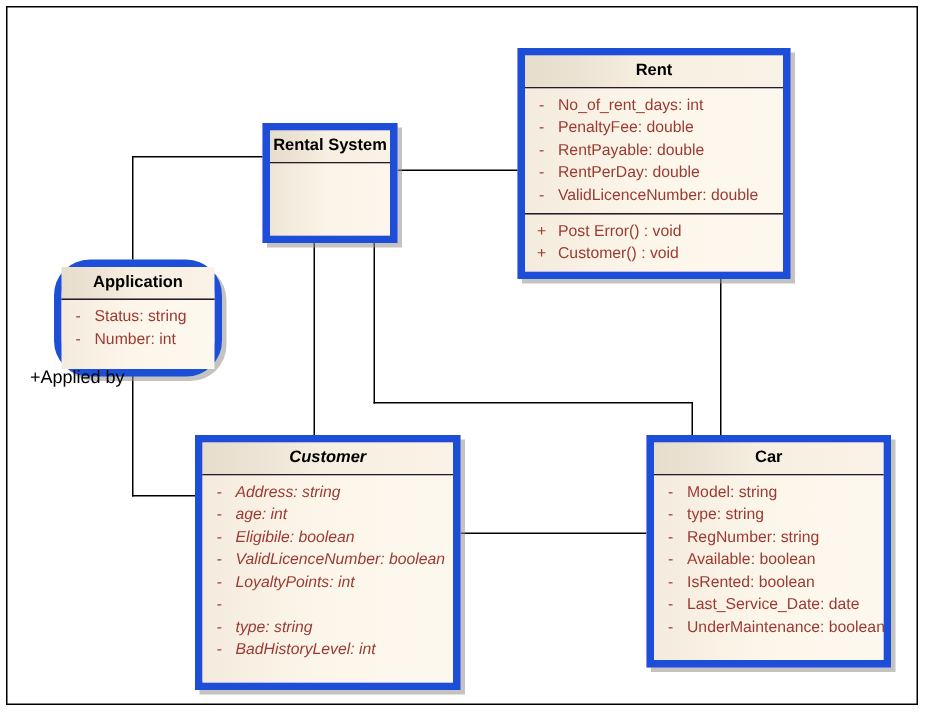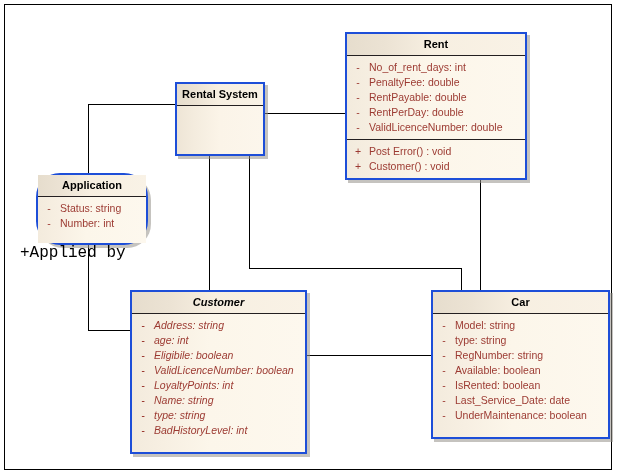--- a/index.html
+++ b/index.html
@@ -24,21 +24,21 @@
     width: 608px;
     height: 466px;
     border: 1px solid #000000;
     box-sizing: border-box;
     background: #ffffff;
   }
   
   .uml-class {
     position: absolute;
     box-sizing: border-box;
-    border: 2px solid #1d4ed8;
+    border: 5px solid #1d4ed8;
     background: #f0abfc;
     box-shadow: 3px 3px 0 rgba(150,145,138,0.55);
     z-index: 5;
   }
   .uml-header {
     box-sizing: border-box;
     border-bottom: 1px solid #231f20;
     background: linear-gradient(to right, #e6ddcd 0%, #ece3d4 22%, #f7efe1 48%, #f9f2e6 100%);
     text-align: center;
     font-size: 11px;
@@ -78,25 +78,24 @@
   
   .conn {
     position: absolute;
     background: #000000;
     z-index: 2;
   }
   .conn.h { height: 1px; }
   .conn.v { width: 1px; }
   .edge-label {
     position: absolute;
-    font-size: 16px;
+    font-size: 12px;
     color: #000000;
     white-space: nowrap;
     z-index: 6;
-    font-family: Liberation Mono, monospace;
   }
 </style>
 </head>
 <body>
 
 <div id="canvas">
 
   <div class="frame-border"></div>
 
   <div class="conn h" style="left:265px; top:113px; width:81px;"></div>
@@ -192,34 +191,33 @@
       <div class="member">
         <span class="vis">-</span>
         <span class="sig">ValidLicenceNumber:  boolean</span>
       </div>
       <div class="member">
         <span class="vis">-</span>
         <span class="sig">LoyaltyPoints:  int</span>
       </div>
       <div class="member">
         <span class="vis">-</span>
-        <span class="sig">Name:  string</span>
       </div>
       <div class="member">
         <span class="vis">-</span>
         <span class="sig">type:  string</span>
       </div>
       <div class="member">
         <span class="vis">-</span>
         <span class="sig">BadHistoryLevel:  int</span>
       </div>
     </div>
   </div>
 
-  <div class="uml-class" style="left:431px; top:290px; width:179px;">
+  <div class="uml-class" style="left:431px; top:290px; width:163px;">
     <div class="uml-header">Car</div>
     <div class="uml-compartment attributes" style="padding-bottom:14px;">
       <div class="member">
         <span class="vis">-</span>
         <span class="sig">Model:  string</span>
       </div>
       <div class="member">
         <span class="vis">-</span>
         <span class="sig">type:  string</span>
       </div>

